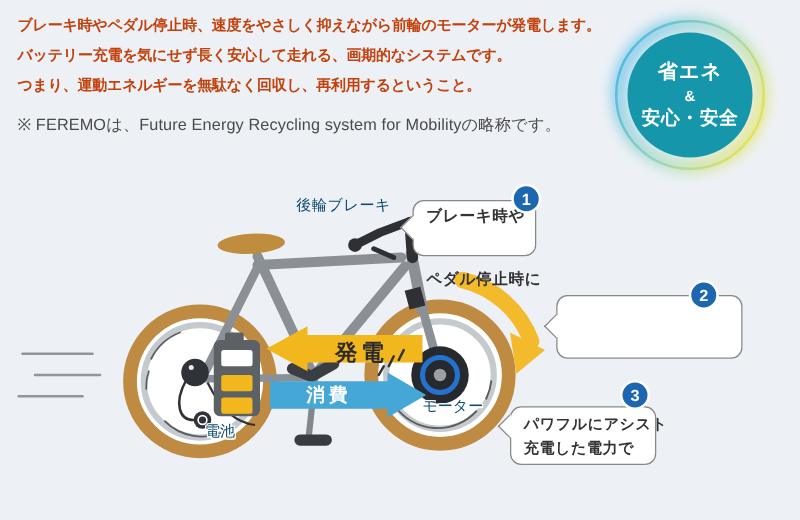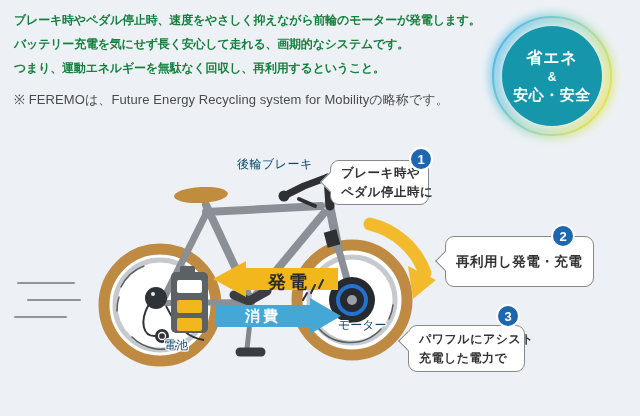--- a/index.html
+++ b/index.html
@@ -4,21 +4,21 @@
 <style>
   html,body { margin:0; padding:0; }
   .canvas {
     position:relative; width:640px; height:416px;
     background:#edf1f6; overflow:hidden;
     font-family:"Liberation Sans", sans-serif;
   }
   
   .intro { position:absolute; left:14px; top:8px; z-index:2; }
   .intro p {
-    margin:0; font-size:12px; font-weight:600; color:#15803d;
+    margin:0; font-size:12px; font-weight:600; color:#c2410c;
     line-height:24px; letter-spacing:-0.2px; white-space:nowrap;
   }
   .footnote {
     position:absolute; left:14px; top:90px; z-index:2;
     font-size:13px; color:#4a4a4a; letter-spacing:0.1px; white-space:nowrap;
   }
   
   .badge-wrap { position:absolute; left:482px; top:6px; width:140px; height:140px; z-index:2; }
   .badge-wrap svg { overflow:visible; }
   .badge-text {
@@ -46,21 +46,21 @@
   #lbl-gen { left:268px; top:270px; font-size:18px; letter-spacing:3px; color:#2b2b2b; }
   #lbl-con { left:245px; top:307px; font-size:15px; letter-spacing:3px; color:#ffffff; }
   
   .bubble {
     position:absolute; background:#fff; border:1.5px solid #888;
     border-radius:9px; box-sizing:border-box; z-index:3; padding:4px 10px;
     display:flex; flex-direction:column; justify-content:center;
   }
   .bubble p { margin:0; font-weight:700; color:#333; white-space:nowrap; line-height:19px; letter-spacing:0.5px; }
   #bubble-1 { left:330px; top:160px; width:99px; height:45px; }
-  #bubble-1 p { font-size:12.5px; }
+  #bubble-1 p { font-size:12.5px;margin-top:31px; }
   #bubble-2 { left:445px; top:236px; width:149px; height:51px; }
   #bubble-2 p { font-size:13.5px; line-height:21px; }
   #bubble-3 { left:408px; top:325px; width:117px; height:47px; }
   #bubble-3 p { font-size:12px; }
   .tail {
     position:absolute; width:13px; height:13px; background:#fff;
     border-left:1.5px solid #888; border-bottom:1.5px solid #888;
     transform:rotate(45deg); left:-8px;
   }
   #bubble-1 .tail { top:14px; }
@@ -190,21 +190,20 @@
   <div class="arrow-lbl" id="lbl-gen">発電</div>
   <div class="arrow-lbl" id="lbl-con">消費</div>
 
   <div class="bubble" id="bubble-1">
     <span class="tail"></span>
     <p>ブレーキ時や</p>
     <p>ペダル停止時に</p>
   </div>
   <div class="bubble" id="bubble-2">
     <span class="tail"></span>
-    <p>再利用し発電・充電</p>
   </div>
   <div class="bubble" id="bubble-3">
     <span class="tail"></span>
     <p>パワフルにアシスト</p>
     <p>充電した電力で</p>
   </div>
 
   <div class="num" id="num-1">1</div>
   <div class="num" id="num-2">2</div>
   <div class="num" id="num-3">3</div>

